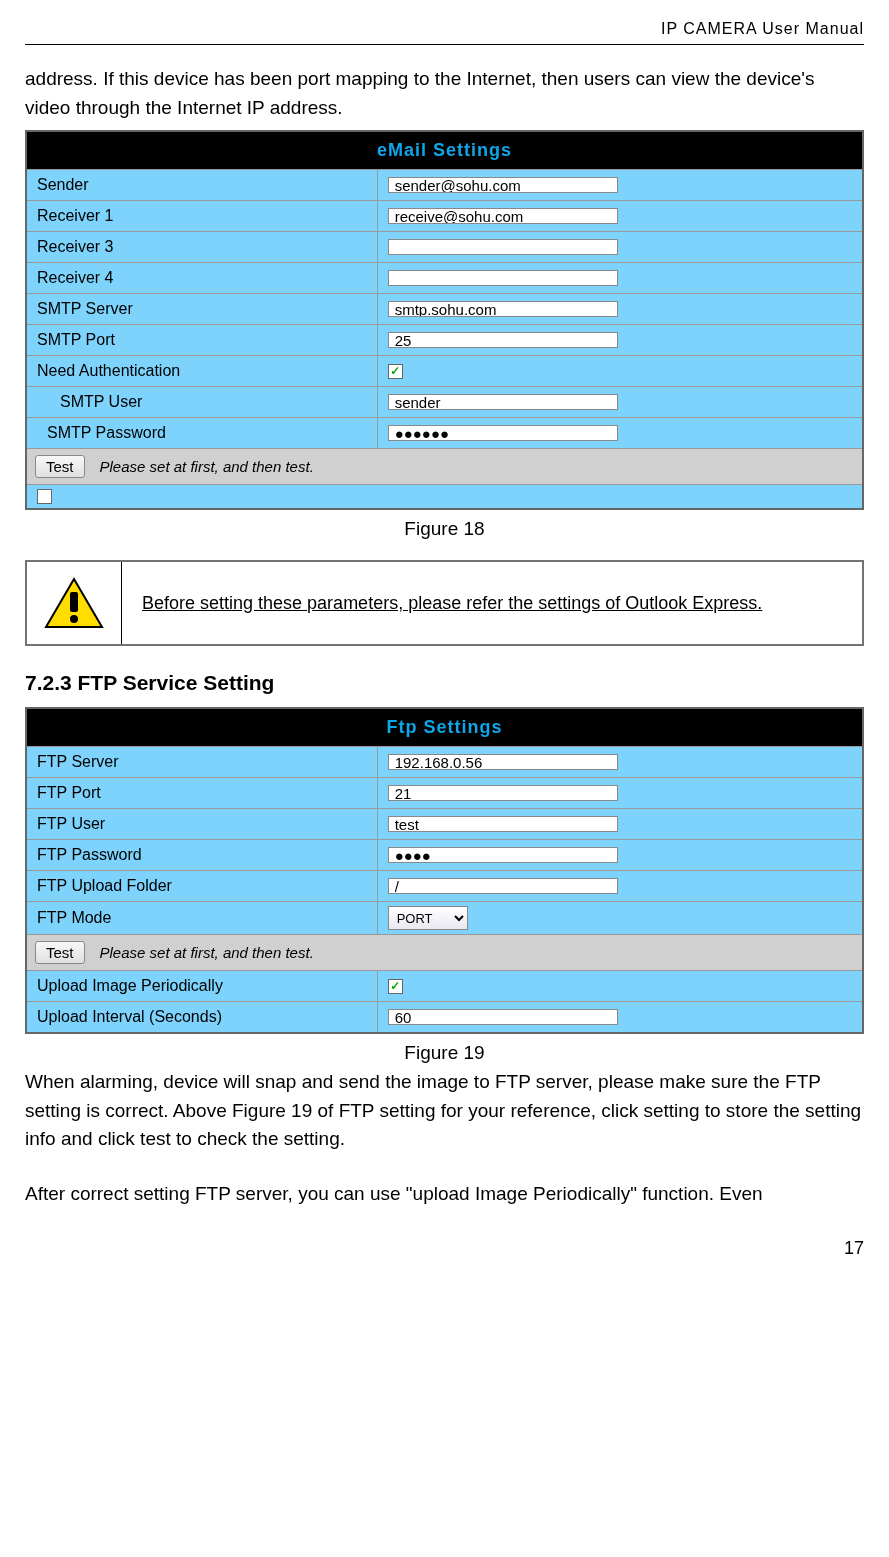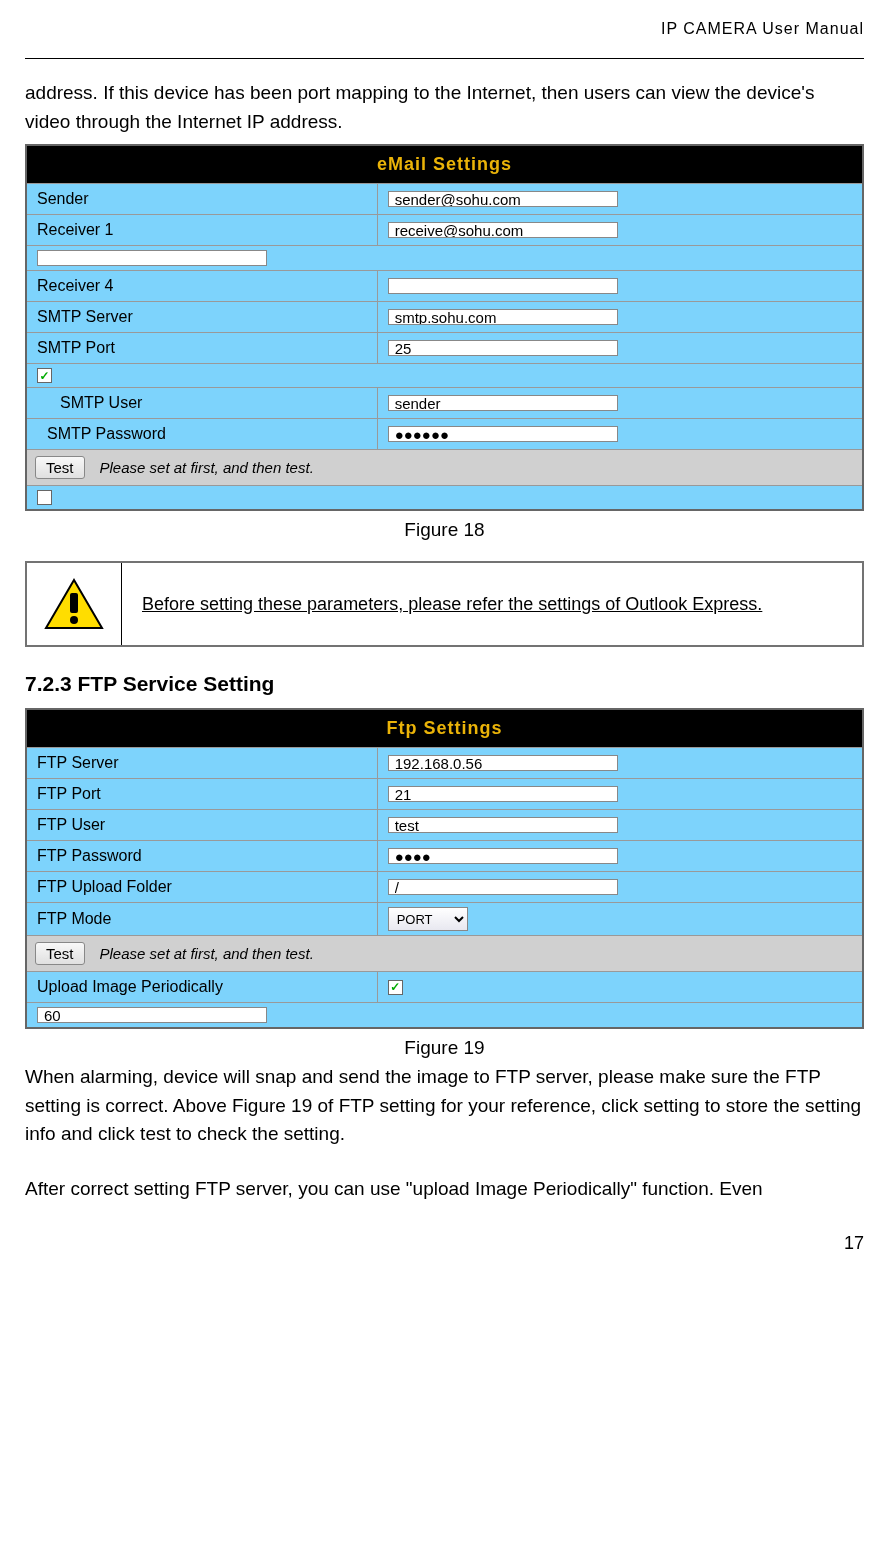--- a/index.html
+++ b/index.html
@@ -10,38 +10,38 @@
     body {
       font-family: Arial, sans-serif;
       background: #fff;
       width: 889px;
       margin: 0 auto;
       padding: 20px 25px;
     }
     .header {
       text-align: right;
       border-bottom: 1px solid #000;
-      padding-bottom: 20px;
+      padding-bottom: 6px;
       margin-bottom: 20px;
       font-size: 16px;
       letter-spacing: 1px;
     }
     .body-text {
       font-size: 19px;
       line-height: 1.5;
       margin-bottom: 8px;
     }
     .settings-table {
       width: 100%;
       border-collapse: collapse;
       border: 2px solid #666;
     }
     .settings-header {
       background: #000;
-      color: #eab308;
+      color: #0ea5e9;
       text-align: center;
       font-size: 18px;
       font-weight: bold;
       padding: 8px;
       letter-spacing: 1px;
     }
     .settings-row {
       display: flex;
       border-top: 1px solid #999;
       background: #7dd3fc;
@@ -177,20 +177,21 @@
 
   <div class="settings-row">
     <div class="settings-label">Receiver 1</div>
     <div class="settings-value">
         <input class="text-input" value="receive@sohu.com" style="">
       </div>
   </div>
 
 
   <div class="settings-row">
+    <div class="settings-label">Receiver 3</div>
     <div class="settings-value">
         <input class="text-input" value="" style="">
       </div>
   </div>
 
   <div class="settings-row">
     <div class="settings-label">Receiver 4</div>
     <div class="settings-value">
         <input class="text-input" value="" style="">
       </div>
@@ -204,20 +205,21 @@
   </div>
 
   <div class="settings-row">
     <div class="settings-label">SMTP Port</div>
     <div class="settings-value">
         <input class="text-input" value="25" style="">
       </div>
   </div>
 
   <div class="settings-row">
+    <div class="settings-label">Need Authentication</div>
     <div class="settings-value">
         <span class="checkbox">✓</span>
       </div>
   </div>
 
   <div class="settings-row">
     <div class="settings-label" style="padding-left:33px">SMTP User</div>
     <div class="settings-value">
         <input class="text-input" value="sender" style="">
       </div>
@@ -312,20 +314,21 @@
   </div>
 
   <div class="settings-row">
     <div class="settings-label">Upload Image Periodically</div>
     <div class="settings-value">
         <span class="checkbox">✓</span>
       </div>
   </div>
 
   <div class="settings-row">
+    <div class="settings-label">Upload Interval (Seconds)</div>
     <div class="settings-value">
         <input class="text-input" value="60" style="">
       </div>
   </div>
 </div>
 
 <div class="figure-caption" style="margin-bottom:4px">Figure 19</div>
 
 <div class="body-text">When alarming, device will snap and send the image to FTP server, please make sure the FTP setting is correct. Above Figure 19 of FTP setting for your reference, click setting to store the setting info and click test to check the setting.</div>
 <br>

